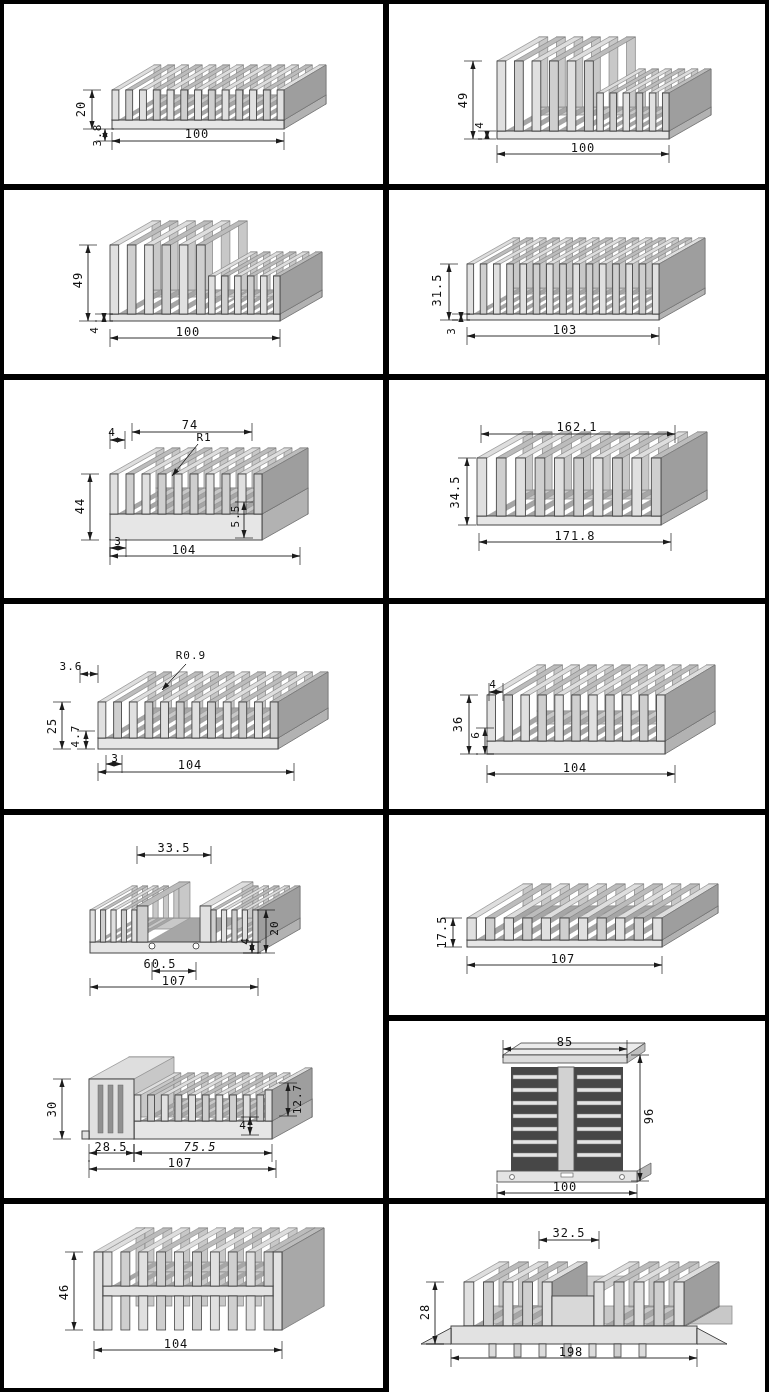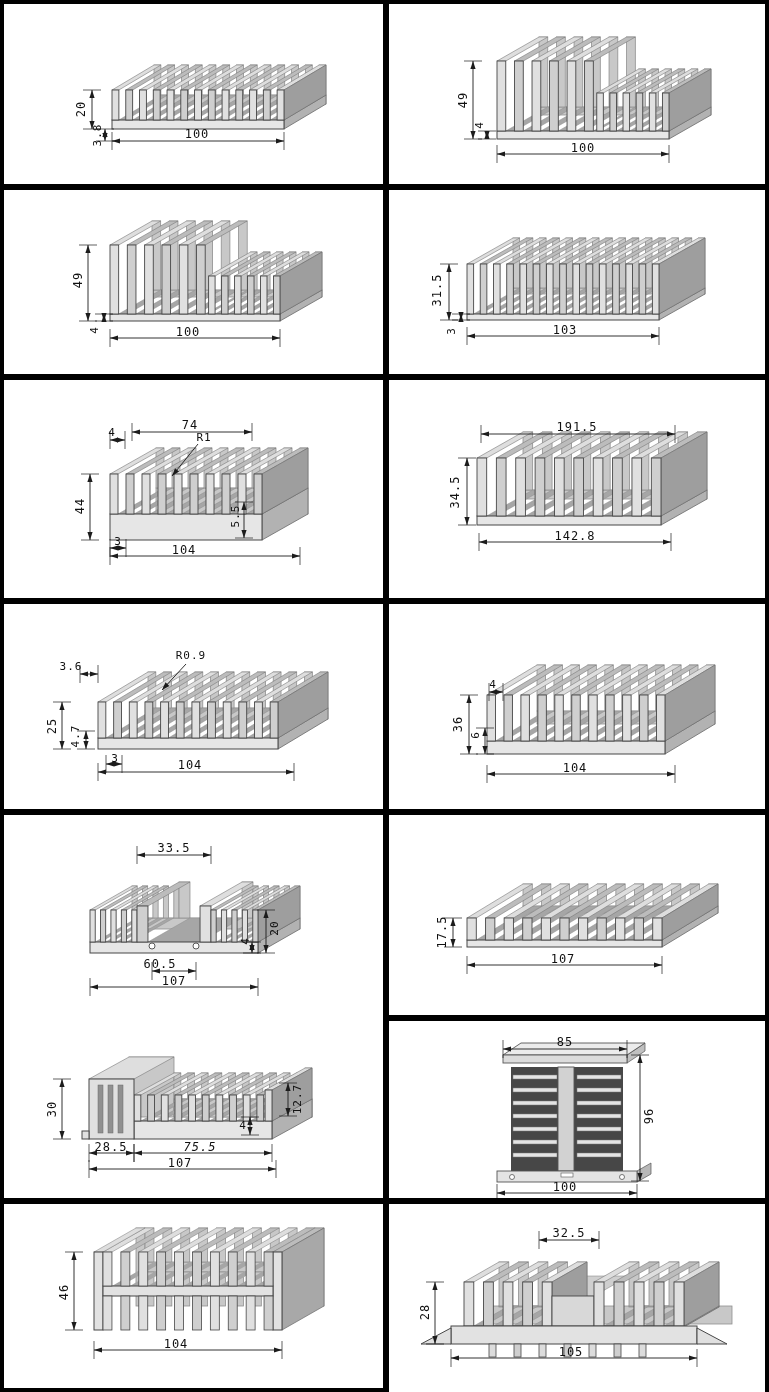--- a/index.html
+++ b/index.html
@@ -504,23 +504,23 @@
           <polygon points="78,145 80.6,137 75.4,137" fill="#1c1c1c"></polygon>
           <line x1="87" y1="78" x2="69" y2="78" stroke="#1c1c1c" stroke-width="0.7"></line>
           <line x1="87" y1="145" x2="69" y2="145" stroke="#1c1c1c" stroke-width="0.7"></line>
           <line x1="90" y1="162" x2="282" y2="162" stroke="#1c1c1c" stroke-width="0.9"></line>
           <polygon points="90,162 98,164.6 98,159.4" fill="#1c1c1c"></polygon>
           <polygon points="282,162 274,159.4 274,164.6" fill="#1c1c1c"></polygon>
           <line x1="90" y1="153" x2="90" y2="171" stroke="#1c1c1c" stroke-width="0.7"></line>
           <line x1="282" y1="153" x2="282" y2="171" stroke="#1c1c1c" stroke-width="0.7"></line>
         </g>
       </svg>
-    <span class="dimlab" style="left:188px;top:47px;">191.5</span>
+    <span class="dimlab" style="left:188px;top:47px;">162.1</span>
     <span class="dimlab rot" style="left:66px;top:112px;">34.5</span>
-    <span class="dimlab" style="left:186px;top:156px;">142.8</span>
+    <span class="dimlab" style="left:186px;top:156px;">171.8</span>
   </div>
 
   <div class="cell" id="cell-6" style="left:4px;top:604px;width:379px;height:205px;">
     <svg class="draw" width="379" height="205" viewBox="0 0 379 205">
         <g>
           <g transform="translate(50,-30)" fill="#c8c8c8" stroke="#8f8f8f" stroke-width="0.8">
             <rect x="94" y="134" width="180" height="11"></rect>
             <rect x="94" y="98" width="7.826086956521739" height="36"></rect>
             <rect x="109.65217391304348" y="98" width="7.826086956521739" height="36"></rect>
             <rect x="125.30434782608695" y="98" width="7.826086956521739" height="36"></rect>
@@ -1183,16 +1183,16 @@
           <line x1="55" y1="140" x2="37" y2="140" stroke="#1c1c1c" stroke-width="0.7"></line>
           <line x1="62" y1="154" x2="308" y2="154" stroke="#1c1c1c" stroke-width="0.9"></line>
           <polygon points="62,154 70,156.6 70,151.4" fill="#1c1c1c"></polygon>
           <polygon points="308,154 300,151.4 300,156.6" fill="#1c1c1c"></polygon>
           <line x1="62" y1="145" x2="62" y2="163" stroke="#1c1c1c" stroke-width="0.7"></line>
           <line x1="308" y1="145" x2="308" y2="163" stroke="#1c1c1c" stroke-width="0.7"></line>
         </g>
       </svg>
     <span class="dimlab" style="left:180px;top:29px;">32.5</span>
     <span class="dimlab rot" style="left:36px;top:108px;">28</span>
-    <span class="dimlab" style="left:182px;top:148px;">105</span>
+    <span class="dimlab" style="left:182px;top:148px;">198</span>
   </div>
 
 </div>
 
 </body></html>

